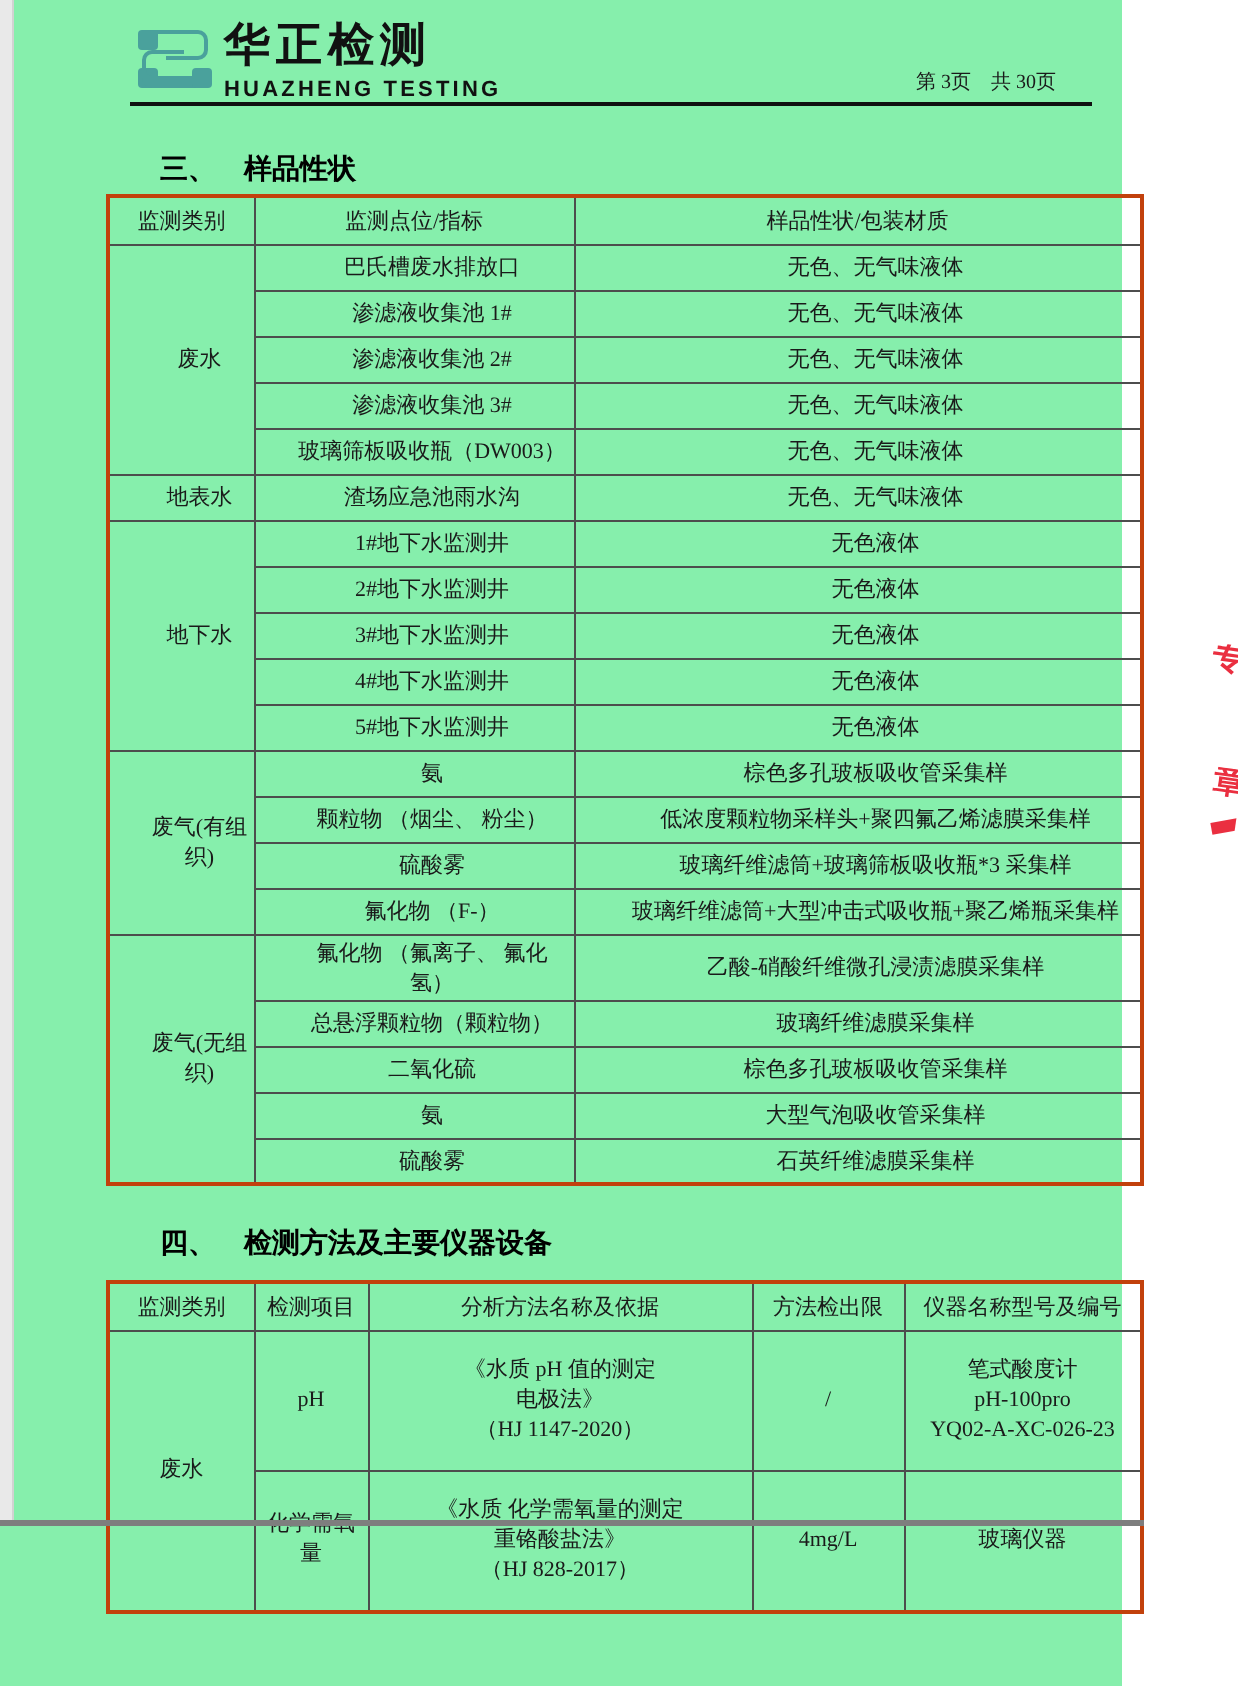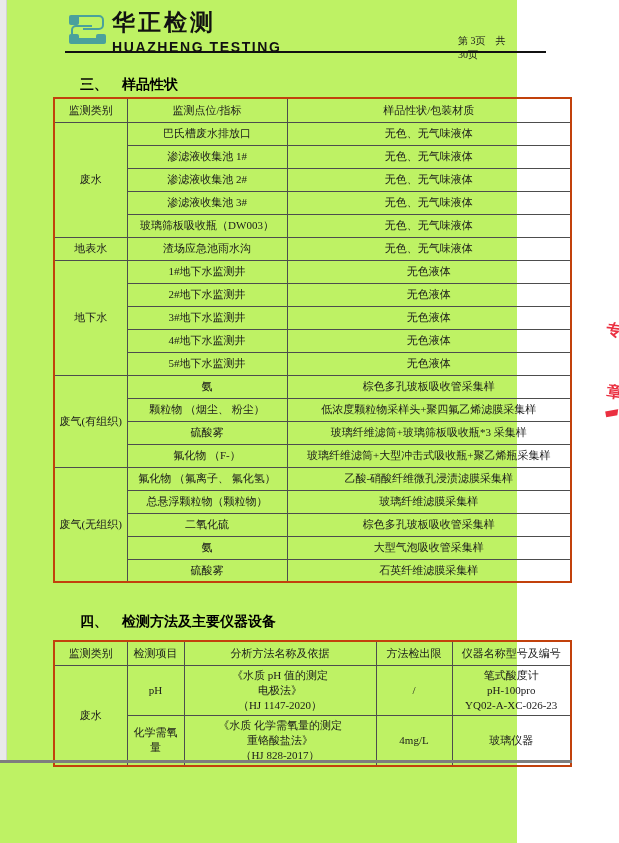--- a/index.html
+++ b/index.html
@@ -1,49 +1,49 @@
 <!DOCTYPE html>
 <html><head>
 <meta charset="utf-8">
 <style>
   * { margin:0; padding:0; box-sizing:border-box; }
   html,body { width:619px; height:843px; background:#fff; }
   body { font-family:"Liberation Serif", serif; color:#1a1a1a; position:relative; overflow:hidden; }
 
-  .page { position:absolute; left:0; top:0; width:517px; height:843px; background:#bef264; }
+  .page { position:absolute; left:0; top:0; width:561px; height:843px; background:#86efac; }
 
   .gutter-left { position:absolute; left:0; top:0; width:7px; height:763px; background:#e9e9e9; border-right:1px solid #d2d2d2; }
   .page-bottom-edge { position:absolute; left:0; top:760px; width:572px; height:3px; background:#7e7e7e; }
 
   
   .logo { position:absolute; left:69px; top:11px; width:37px; height:37px; }
   .brand { position:absolute; left:112px; top:7px; }
   .brand-cn { font-family:"Liberation Sans", sans-serif; font-weight:bold; font-size:23px; letter-spacing:3px; color:#111; }
-  .brand-en { font-family:"Liberation Sans", sans-serif; font-weight:bold; font-size:14px; letter-spacing:1.6px; color:#111; margin-top:1px; }
+  .brand-en { font-family:"Liberation Sans", sans-serif; font-weight:bold; font-size:11px; letter-spacing:1.6px; color:#111; margin-top:1px; }
   .report-no { position:absolute; left:230px; top:34px; font-size:11.5px; }
   .page-info { position:absolute; left:458px; top:34px; font-size:10px; }
   .header-rule { position:absolute; left:65px; top:51px; width:481px; height:2px; background:#111; }
 
   
   .sec-title { position:absolute; left:80px; font-family:"Liberation Sans", sans-serif; font-weight:bold; font-size:14px; color:#000; }
   #sec3-title { top:76px; }
   #sec4-title { top:613px; }
 
   
   table.doc { border-collapse:collapse; table-layout:fixed; width:517px; border:2px solid #c2410c; }
   table.doc th, table.doc td {
     border:1px solid #4d4d4d; text-align:center; vertical-align:middle;
     font-size:11px; font-weight:normal; color:#1a1a1a; padding:1px 2px; overflow:hidden;
   }
   #sample-table { position:absolute; left:53px; top:97px; }
   #sample-table th { height:24px; }
-  #sample-table td { height:23px; }
+  #sample-table td { height:23px;padding-left:20px; }
   #method-table { position:absolute; left:53px; top:640px; }
   #method-table th { height:24px; }
-  #method-table td { line-height:15px; padding:2px 2px; }
+  #method-table td { line-height:15px; padding:12px 2px; }
   .cell-line { line-height:15px; }
 
   
   .stamp-frag { position:absolute; left:605px; width:14px; overflow:hidden; color:#e8192c;
     font-size:16px; font-weight:bold; line-height:15px; transform:rotate(8deg); opacity:.9; }
   #stamp-frag-1 { top:322px; height:32px; }
   #stamp-frag-2 { top:384px; height:38px; }
   #stamp-frag-2:after { content:""; position:absolute; left:2px; top:26px; width:14px; height:6px; background:#e8192c; transform:rotate(-18deg); }
 </style>
 </head>

